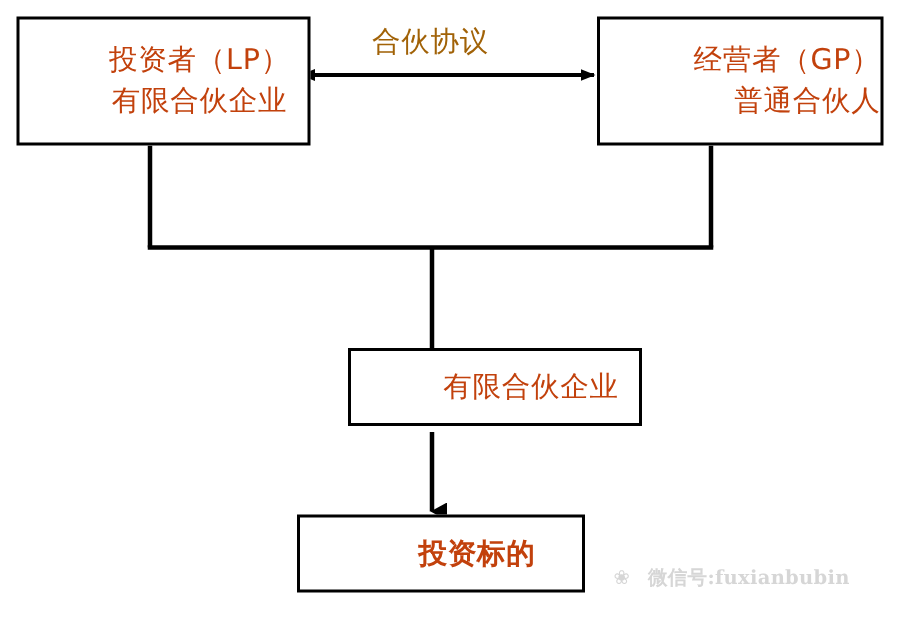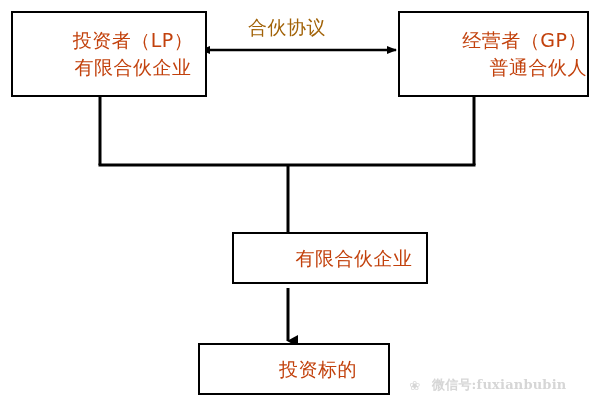--- a/index.html
+++ b/index.html
@@ -55,20 +55,21 @@
     top: 232px;
     width: 196px;
     height: 52px;
     margin-left: 36px;
   }
   #box-target {
     left: 198px;
     top: 343px;
     width: 192px;
     height: 52px;
+    font-weight: bold;
   }
   #edge-label-agreement {
     position: absolute;
     left: 207px;
     top: 15px;
     width: 191px;
     text-align: left;
     font-size: 19px;
     letter-spacing: 0.5px;
     color: #a16207;

